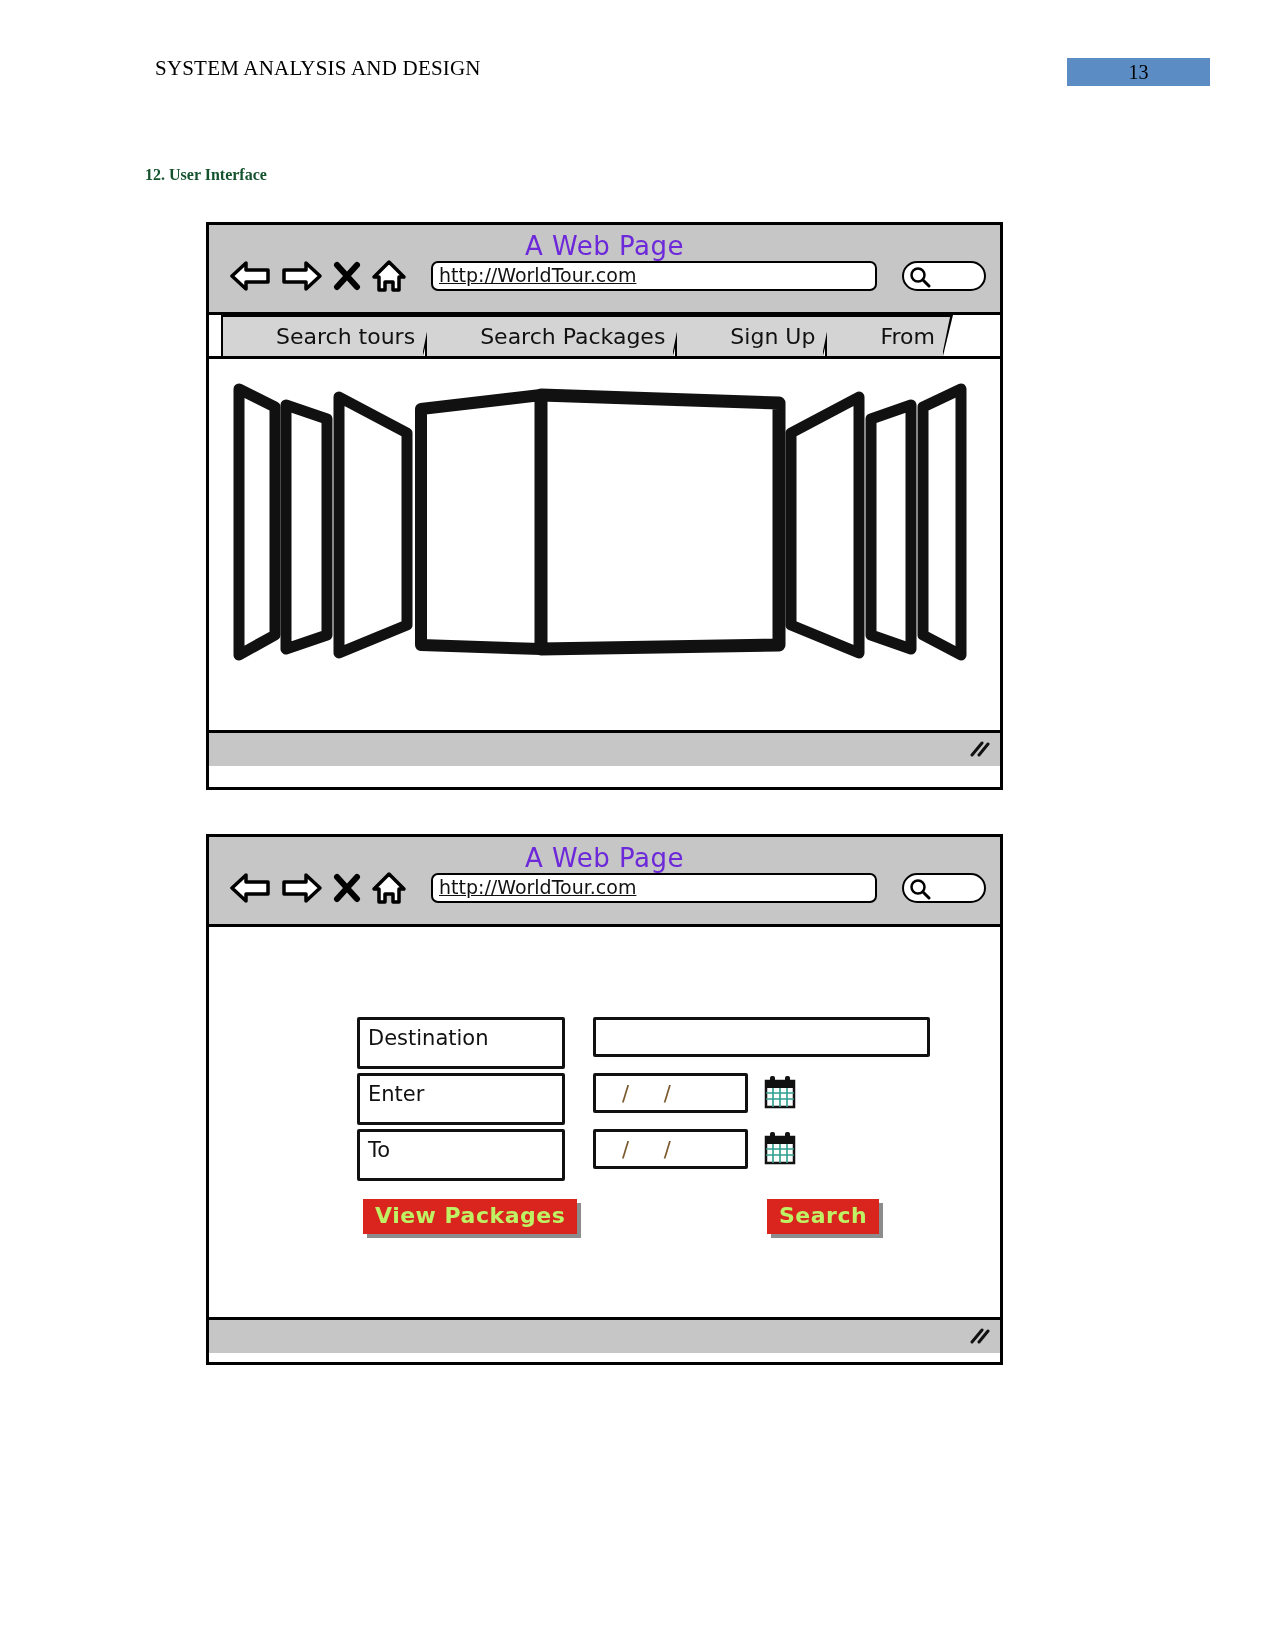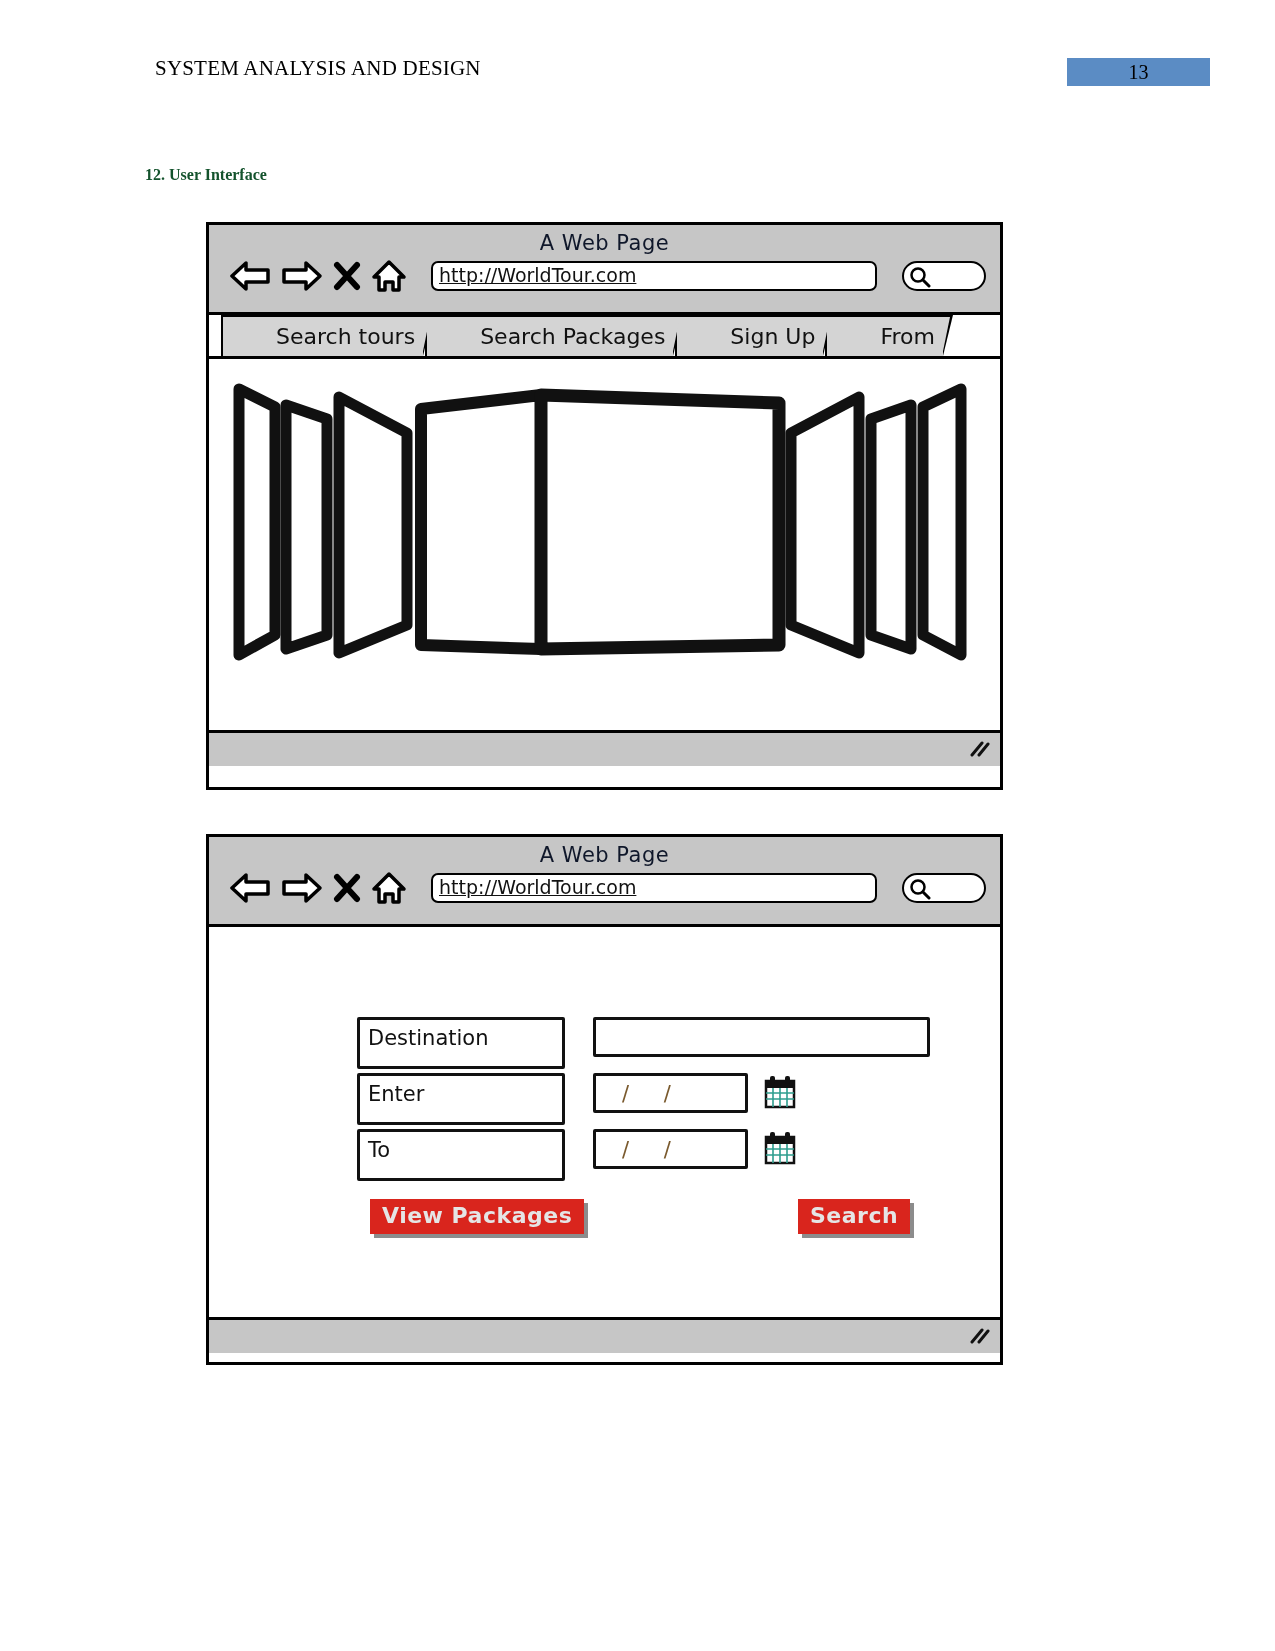--- a/index.html
+++ b/index.html
@@ -73,22 +73,22 @@
     background: #c6c6c6;
     border-bottom: 3px solid #000;
     box-sizing: border-box;
   }
   .chrome-title {
     position: absolute;
     top: 6px;
     left: 0; right: 0;
     text-align: center;
     font-family: "DejaVu Sans", sans-serif;
-    font-size: 21px;
-    color: #0f172a;
+    font-size: 26px;
+    color: #6d28d9;
     letter-spacing: 0.5px;
   }
   .nav-icons {
     position: absolute;
     left: 20px;
     top: 34px;
     display: flex;
     align-items: center;
     gap: 10px;
   }
@@ -268,34 +268,33 @@
     height: 34px;
   }
   .btn-row {
     position: relative;
     height: 50px;
     margin-top: 14px;
   }
   .btn {
     position: absolute;
     background: #d9251d;
-    color: #e5e5e5;
+    color: #bef264;
     font-family: "DejaVu Sans", sans-serif;
     font-weight: bold;
     font-size: 22px;
     text-align: center;
     padding: 4px 12px 6px 12px;
     box-shadow: 4px 4px 0 rgba(0,0,0,0.45);
     box-sizing: border-box;
     white-space: nowrap;
     letter-spacing: 0.5px;
-    margin-left: 7px;
   }
   #btn-view-packages { left: 6px;   top: 0; }
-  #btn-search        { left: 434px; top: 0; }
+  #btn-search        { left: 410px; top: 0; }
 </style>
 </head>
 <body>
 
 <div class="doc-header">
   <div class="doc-header-title">SYSTEM ANALYSIS AND DESIGN</div>
   <div class="page-badge">13</div>
 </div>
 
 <div class="section-heading">12. User Interface</div>

